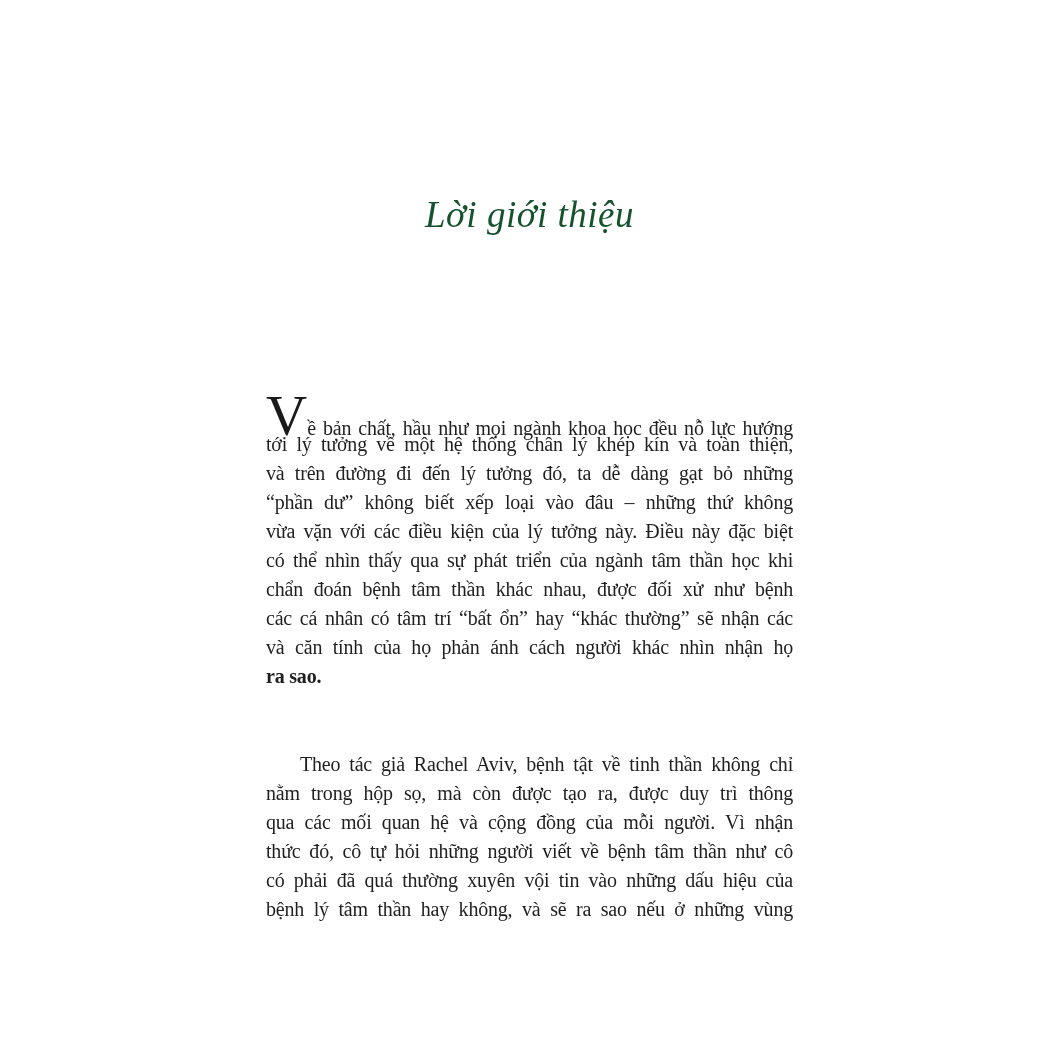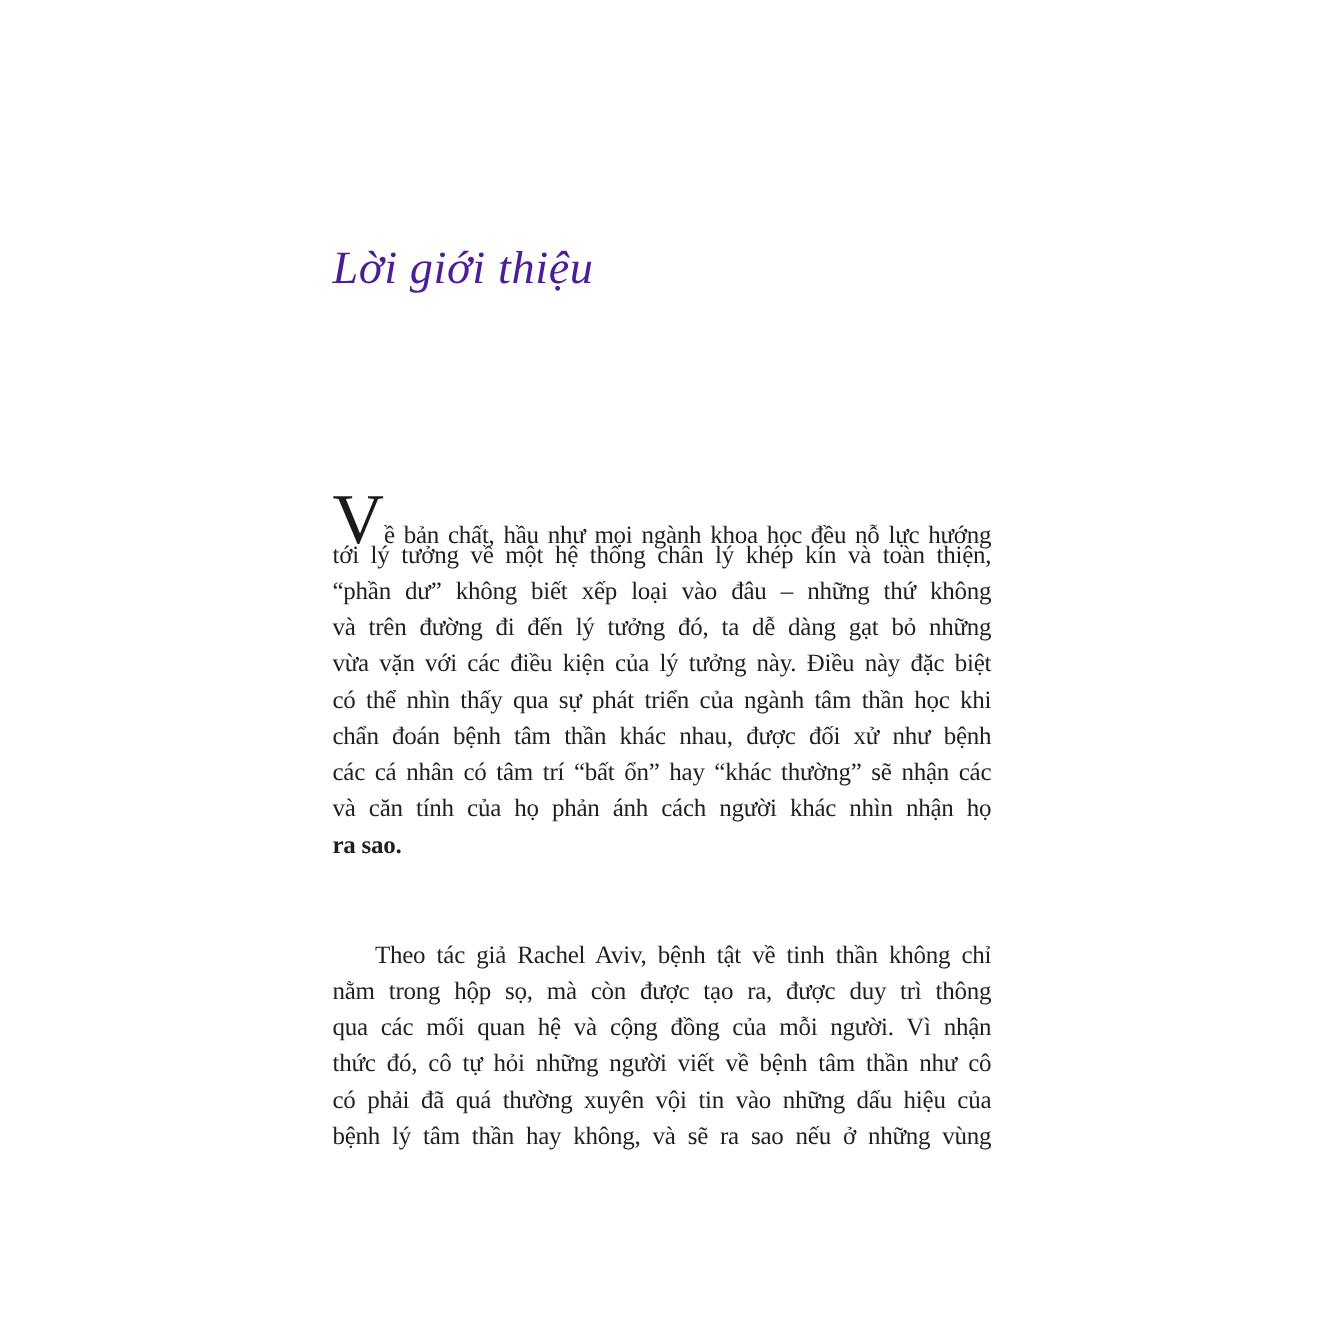--- a/index.html
+++ b/index.html
@@ -16,24 +16,25 @@
     color: #1f1f1f;
     overflow: hidden;
   }
   .chapter-title {
     position: absolute;
     left: 266px;
     width: 527px;
     top: 190px;
     height: 50px;
     line-height: 50px;
+    text-align: center;
     font-style: italic;
     font-size: 37px;
     letter-spacing: 0.5px;
-    color: #4c1d95;
+    color: #14532d;
   }
   .text-block {
     position: absolute;
     left: 266px;
     width: 527px;
   }
   .para-1 { top: 401px; }
   .para-2 { top: 750px; }
   .line {
     height: 29px;
@@ -62,22 +63,22 @@
 </head>
 <body>
 
 <div class="page">
 
   <div class="chapter-title">Lời giới thiệu</div>
 
   <div class="text-block para-1">
     <div class="line"><span class="drop-cap">V</span><span>ề bản chất, hầu như mọi ngành khoa học đều nỗ lực hướng</span></div>
     <div class="line">tới lý tưởng về một hệ thống chân lý khép kín và toàn thiện,</div>
+    <div class="line">và trên đường đi đến lý tưởng đó, ta dễ dàng gạt bỏ những</div>
     <div class="line">“phần dư” không biết xếp loại vào đâu – những thứ không</div>
-    <div class="line">và trên đường đi đến lý tưởng đó, ta dễ dàng gạt bỏ những</div>
     <div class="line">vừa vặn với các điều kiện của lý tưởng này. Điều này đặc biệt</div>
     <div class="line">có thể nhìn thấy qua sự phát triển của ngành tâm thần học khi</div>
     <div class="line">chẩn đoán bệnh tâm thần khác nhau, được đối xử như bệnh</div>
     <div class="line">các cá nhân có tâm trí “bất ổn” hay “khác thường” sẽ nhận các</div>
     <div class="line">và căn tính của họ phản ánh cách người khác nhìn nhận họ</div>
     <div class="line line--plain">ra sao.</div>
   </div>
 
   <div class="text-block para-2">
     <div class="line line--indent">Theo tác giả Rachel Aviv, bệnh tật về tinh thần không chỉ</div>

